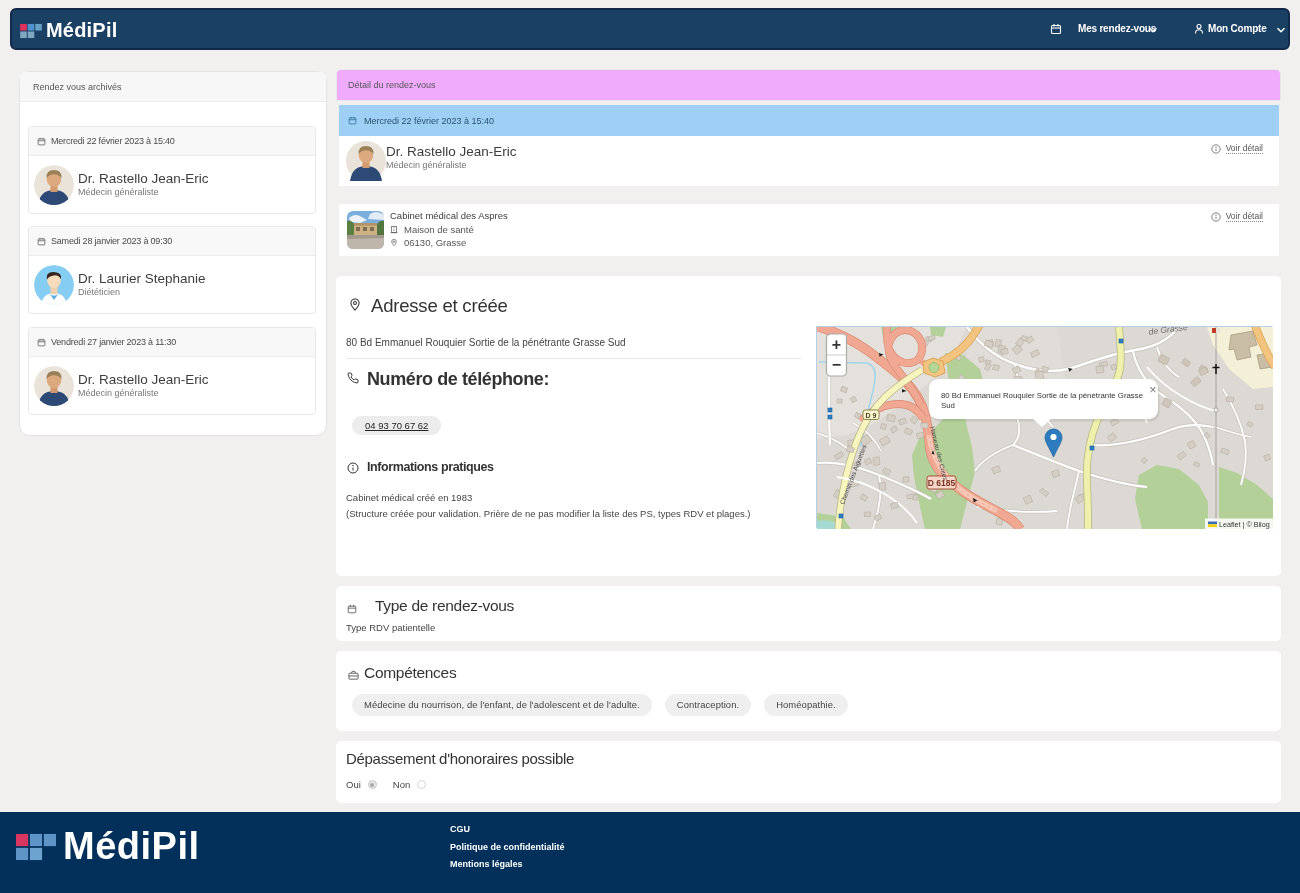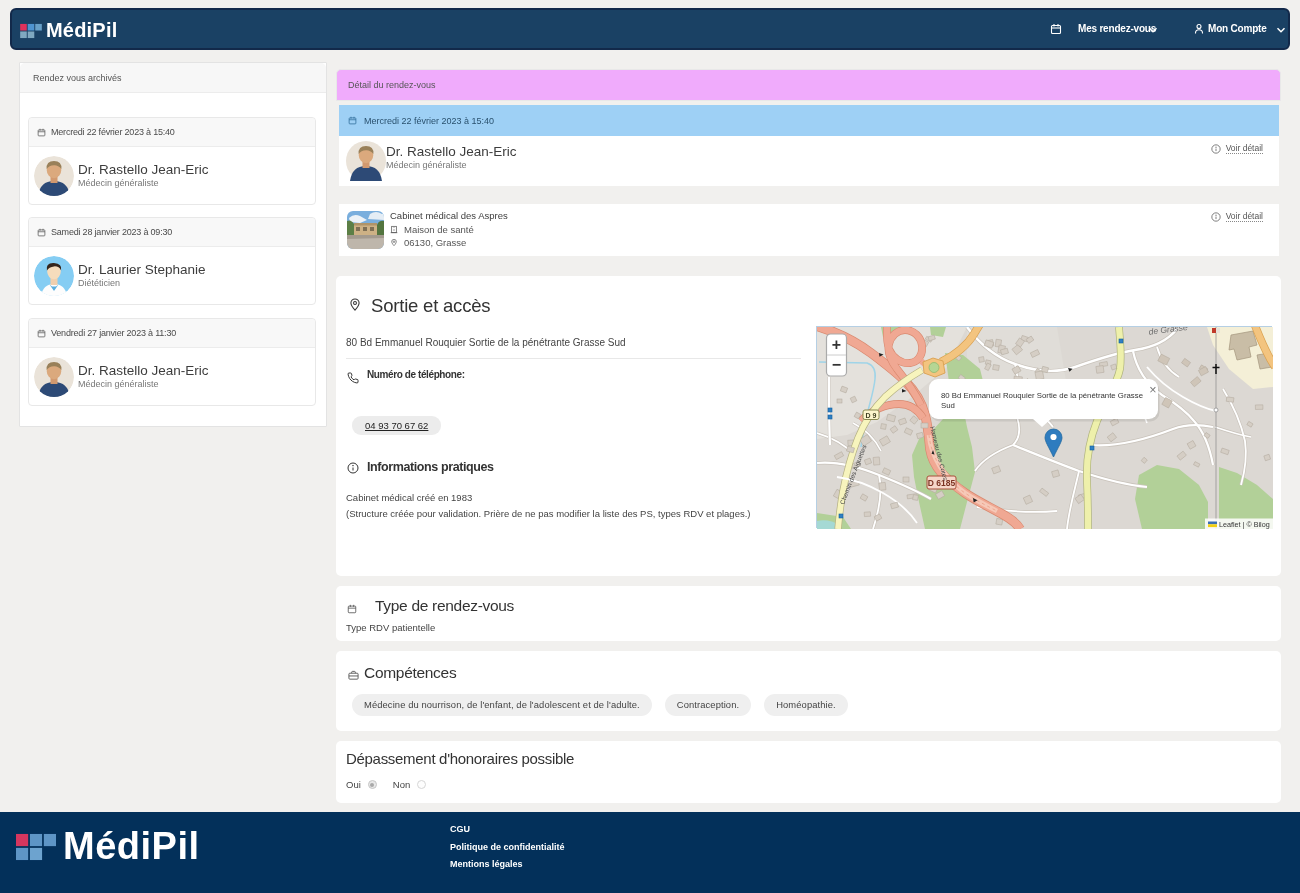--- a/index.html
+++ b/index.html
@@ -10,22 +10,22 @@
 
 
 #navbar { position:absolute; left:10px; top:8px; width:1280px; height:42px;
   background:#1a4164; border:2px solid #12294a; border-radius:6px; }
 #nav-logo { position:absolute; left:8px; top:9px; display:flex; align-items:center; }
 #nav-logo .txt { color:#fff; font-size:20px; font-weight:bold; letter-spacing:0.2px; margin-left:4px; }
 .navitem { position:absolute; height:38px; color:#fff; font-size:10px; font-weight:bold; letter-spacing:-0.2px; }
 .navitem svg { display:block; }
 
 
-#sidebar { position:absolute; left:19px; top:62px; width:308px; height:365px;
-  background:#fff; border:1px solid #e3e3e3; border-radius:1px; }
+#sidebar { position:absolute; left:19px; top:71px; width:308px; height:365px;
+  background:#fff; border:1px solid #e3e3e3; border-radius:11px; }
 #sidebar .head { height:30px; background:#f7f7f7; border-bottom:1px solid #ececec;
   border-radius:5px 5px 0 0; font-size:9px; color:#555; line-height:30px; padding-left:13px; }
 .apt { position:absolute; left:8px; width:288px; background:#fff;
   border:1px solid #e8e8e8; border-radius:4px; }
 .apt .ahead { height:29px; background:#f8f8f8; border-bottom:1px solid #ececec;
   border-radius:4px 4px 0 0; display:flex; align-items:center; padding-left:8px;
   font-size:9px; color:#4a4a4a; letter-spacing:-0.2px; }
 .apt .ahead svg { margin-right:5px; }
 .apt .abody { height:57px; display:flex; align-items:center; padding-left:5px; }
 .apt .av { width:40px; height:40px; border-radius:50%; overflow:hidden; flex:none; }
@@ -253,27 +253,27 @@
       </svg>
       <span>Voir détail</span>
     </div>
 </div>
 
 <div class="card" id="adrcard" style="top:276px; height:300px;">
   <div class="abs" style="left:12px; top:21px;"><svg width="14" height="15" viewBox="0 0 24 24" fill="none" stroke="#333" stroke-width="1.8">
         <path d="M12 21.7 C12 21.7 5 14.2 5 9.5 A7 7 0 0 1 19 9.5 C19 14.2 12 21.7 12 21.7 Z"></path>
         <circle cx="12" cy="9.5" r="2.5"></circle>
       </svg></div>
-  <div class="abs" style="left:35px; top:19px; font-size:18.5px; color:#333; letter-spacing:-0.2px;">Sortie et accès</div>
+  <div class="abs" style="left:35px; top:19px; font-size:18.5px; color:#333; letter-spacing:-0.2px;">Adresse et créée</div>
   <div class="abs" style="left:10px; top:61px; font-size:10px; color:#444;">80 Bd Emmanuel Rouquier Sortie de la pénétrante Grasse Sud</div>
   <div class="abs" style="left:10px; top:82px; width:455px; border-top:1px solid #e8e8e8;"></div>
   <div class="abs" style="left:11px; top:94px;"><svg width="12" height="12" viewBox="0 0 24 24" fill="none" stroke="#333" stroke-width="2">
         <path d="M22 16.9v3a2 2 0 0 1-2.2 2 19.8 19.8 0 0 1-8.6-3.1 19.5 19.5 0 0 1-6-6A19.8 19.8 0 0 1 2.1 4.2 2 2 0 0 1 4.1 2h3a2 2 0 0 1 2 1.7c.1.9.3 1.8.6 2.7a2 2 0 0 1-.4 2.1L8 9.8a16 16 0 0 0 6 6l1.3-1.3a2 2 0 0 1 2.1-.4c.9.3 1.8.5 2.7.6a2 2 0 0 1 1.9 2z"></path>
       </svg></div>
-  <div class="abs" style="left:31px; top:93px; font-size:10px; font-weight:bold; color:#333; letter-spacing:-0.4px;">Numéro de téléphone:</div>
+  <div class="abs" style="left:31px; top:93px; font-size:18px; font-weight:bold; color:#333; letter-spacing:-0.4px;">Numéro de téléphone:</div>
   <div class="abs" style="left:16px; top:140px; background:#ececec; border-radius:9px; padding:4px 13px; font-size:9.5px; color:#222;"><span style="text-decoration:underline;">04 93 70 67 62</span></div>
   <div class="abs" style="left:11px; top:184px;"><svg width="12" height="12" viewBox="0 0 24 24" fill="none" stroke="#333" stroke-width="2">
         <circle cx="12" cy="12" r="10"></circle>
         <line x1="12" y1="11" x2="12" y2="17"></line>
         <circle cx="12" cy="7.5" r="0.6" fill="#333"></circle>
       </svg></div>
   <div class="abs" style="left:31px; top:184px; font-size:12.5px; font-weight:bold; color:#333; letter-spacing:-0.4px;">Informations pratiques</div>
   <div class="abs" style="left:10px; top:214px; font-size:9.5px; color:#444; line-height:16px;">Cabinet médical créé en 1983<br>(Structure créée pour validation. Prière de ne pas modifier la liste des PS, types RDV et plages.)</div>
   <div class="abs" id="mapbox" style="left:480px; top:50px; width:456px; height:202px; border:1px solid #b5cfe4;">
       <svg width="456" height="202" viewBox="0 0 456 202" style="display:block">

